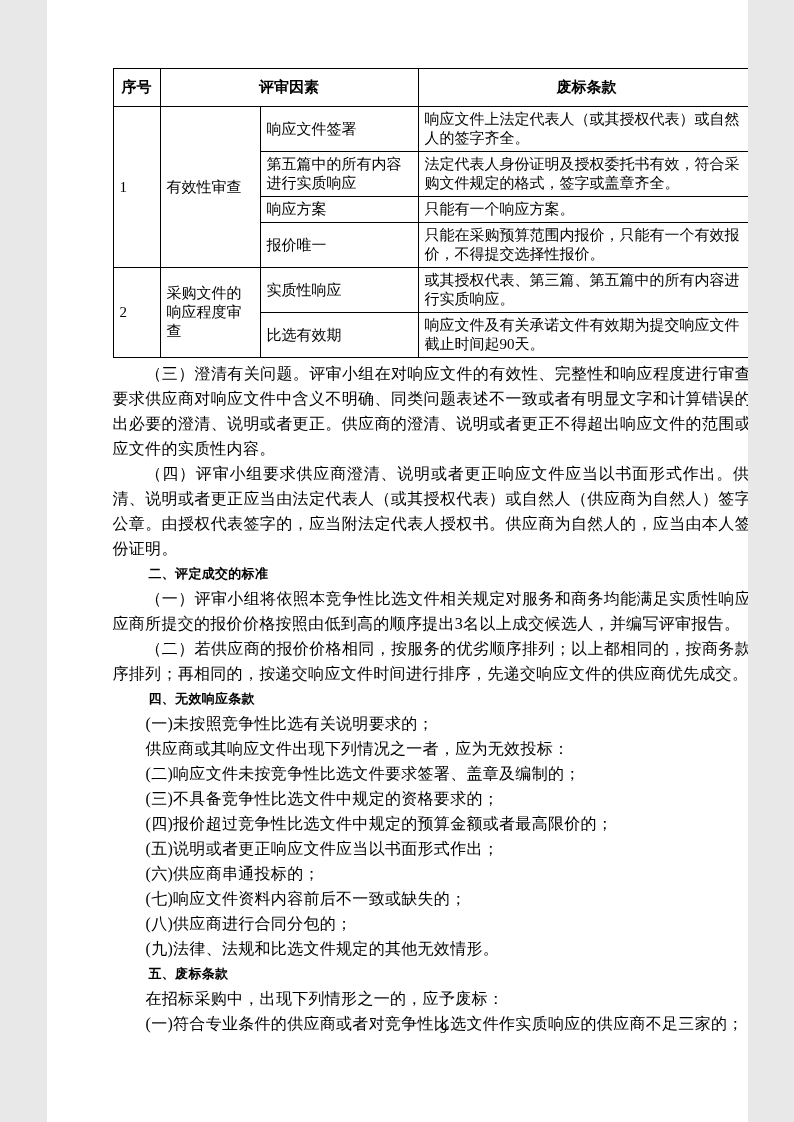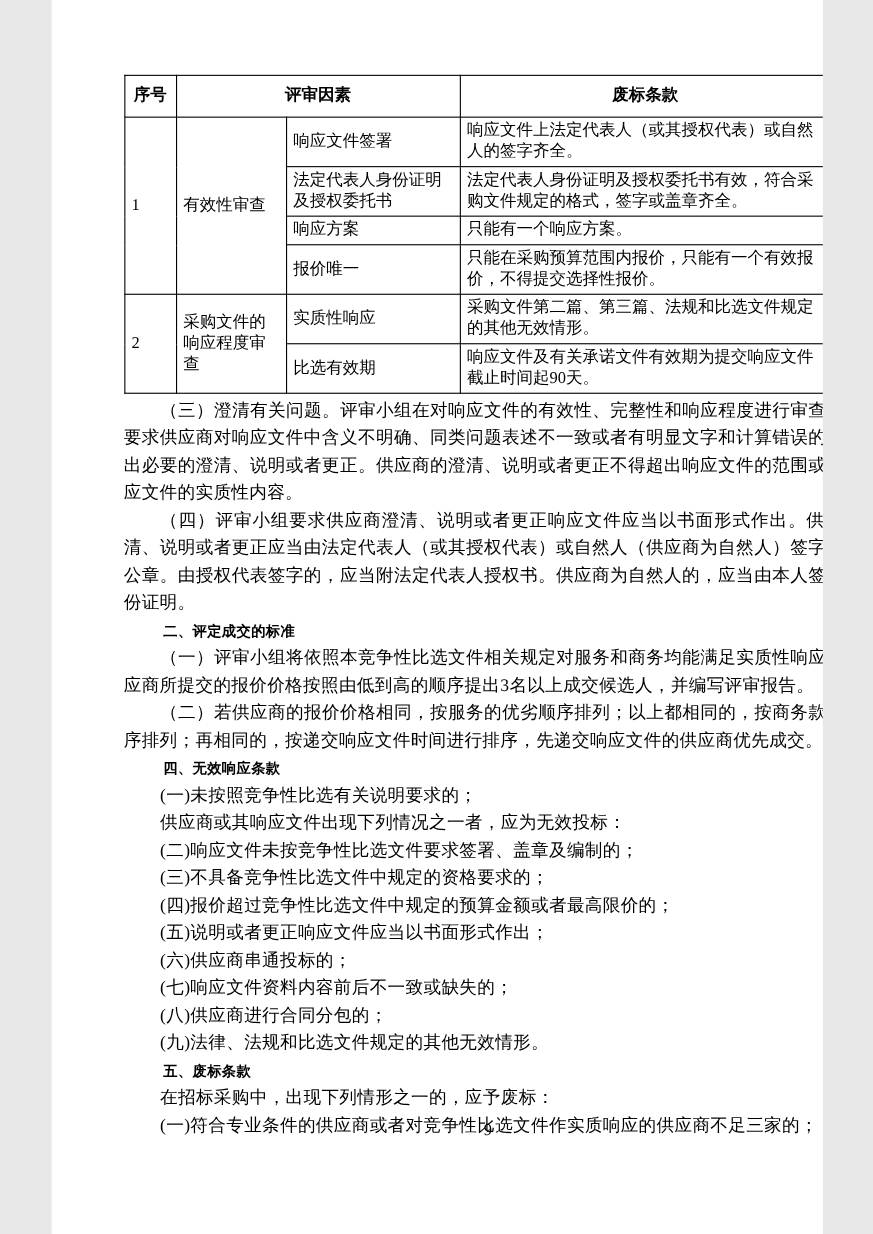--- a/index.html
+++ b/index.html
@@ -83,36 +83,36 @@
       </tr>
     </thead>
     <tbody>
       <tr>
         <td class="idx" rowspan="4">1</td>
         <td rowspan="4">有效性审查</td>
         <td>响应文件签署</td>
         <td>响应文件上法定代表人（或其授权代表）或自然人的签字齐全。</td>
       </tr>
       <tr>
-        <td>法定代表人身份证明及授权委托书</td>
+        <td>第五篇中的所有内容进行实质响应</td>
         <td>法定代表人身份证明及授权委托书有效，符合采购文件规定的格式，签字或盖章齐全。</td>
       </tr>
       <tr>
         <td>响应方案</td>
         <td>只能有一个响应方案。</td>
       </tr>
       <tr>
         <td>报价唯一</td>
         <td>只能在采购预算范围内报价，只能有一个有效报价，不得提交选择性报价。</td>
       </tr>
       <tr>
         <td class="idx" rowspan="2">2</td>
         <td rowspan="2">采购文件的响应程度审查</td>
         <td>实质性响应</td>
-        <td>采购文件第二篇、第三篇、法规和比选文件规定的其他无效情形。</td>
+        <td>或其授权代表、第三篇、第五篇中的所有内容进行实质响应。</td>
       </tr>
       <tr>
         <td>比选有效期</td>
         <td>响应文件及有关承诺文件有效期为提交响应文件截止时间起90天。</td>
       </tr>
     </tbody>
   </table>
 
   <div class="body-text">
     <p class="para">（三）澄清有关问题。评审小组在对响应文件的有效性、完整性和响应程度进行审查时，可以要求供应商对响应文件中含义不明确、同类问题表述不一致或者有明显文字和计算错误的内容等作出必要的澄清、说明或者更正。供应商的澄清、说明或者更正不得超出响应文件的范围或者改变响应文件的实质性内容。</p>

